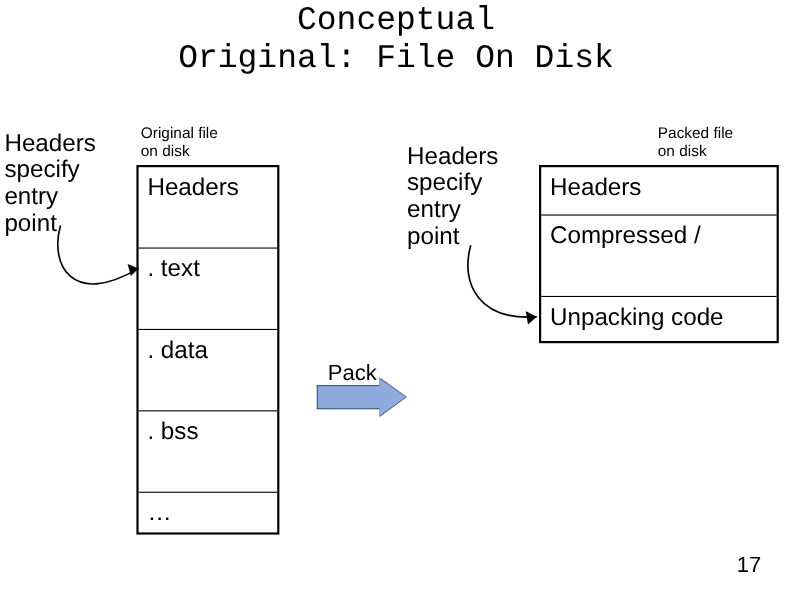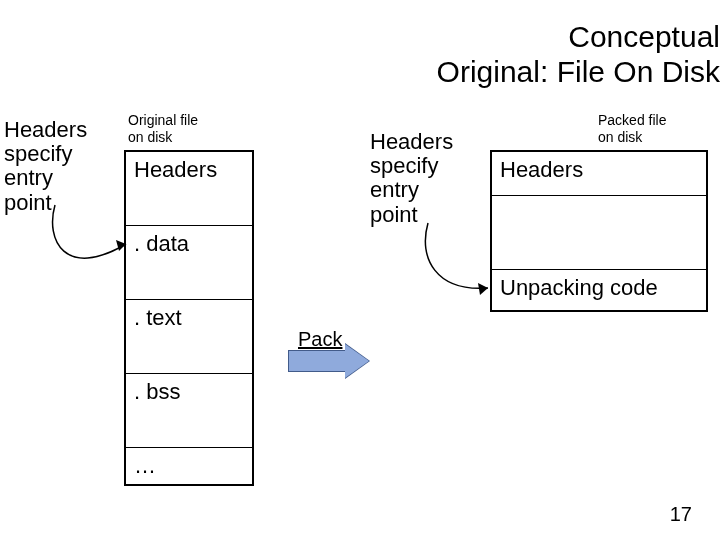--- a/index.html
+++ b/index.html
@@ -5,25 +5,26 @@
   * { box-sizing: border-box; margin: 0; padding: 0; }
   body {
     width: 720px;
     height: 540px;
     background: #fff;
     font-family: Arial, Helvetica, sans-serif;
     position: relative;
     overflow: hidden;
   }
   .title {
-    text-align: right;
+    text-align: center;
     font-size: 30px;
     font-weight: 400;
-    padding-top: 20px;
+    padding-top: 2px;
     line-height: 1.15;
+    font-family: Liberation Mono, monospace;
   }
   .label-small {
     font-size: 14px;
     line-height: 1.2;
   }
   .annot {
     font-size: 22px;
     line-height: 1.1;
   }
   .file-box {
@@ -61,21 +62,21 @@
     border-left: 24px solid #8faadc;
   }
   #pack-arrow .head-outline {
     position: absolute; left: 57px; top: -1px; width: 0; height: 0;
     border-top: 18px solid transparent;
     border-bottom: 18px solid transparent;
     border-left: 25px solid #425b8a;
     z-index: -1;
   }
   #pack-label {
-    position: absolute; left: 298px; top: 328px; font-size: 20px; text-decoration: underline;
+    position: absolute; left: 298px; top: 328px; font-size: 20px;
   }
   #page-num {
     position: absolute; right: 28px; bottom: 14px; font-size: 20px;
   }
   
   .curve { position: absolute; overflow: visible; }
 </style>
 </head>
 <body>
 
@@ -91,22 +92,22 @@
   <span>point</span>
 </div>
 
 <div id="orig-caption" class="label-small">
   <span>Original file</span><br>
   <span>on disk</span>
 </div>
 
 <div id="orig-file" class="file-box">
   <div class="seg tall">Headers</div>
+  <div class="seg tall">. text</div>
   <div class="seg tall">. data</div>
-  <div class="seg tall">. text</div>
   <div class="seg tall">. bss</div>
   <div class="seg short">…</div>
 </div>
 
 <svg class="curve" style="left:40px; top:200px;" width="110" height="100">
   <path d="M15 5 C 5 40, 25 80, 86 44" stroke="#000" stroke-width="1.5" fill="none"></path>
   <polygon points="86,44 76,40 79,51" fill="#000"></polygon>
 </svg>
 
 <div id="right-annot" class="annot">
@@ -117,21 +118,21 @@
 </div>
 
 <div id="packed-caption" class="label-small">
   <span>Packed file</span><br>
   <span>on disk</span>
 </div>
 
 <div id="packed-file" class="file-box">
   <div class="seg" style="height:44px;">Headers</div>
   <div class="seg" style="height:74px;">
-    <br>
+    <span>Compressed /</span><br>
   </div>
   <div class="seg" style="height:40px;">Unpacking code</div>
 </div>
 
 <svg class="curve" style="left:418px; top:218px;" width="100" height="90">
   <path d="M10 5 C 0 40, 18 74, 70 70" stroke="#000" stroke-width="1.5" fill="none"></path>
   <polygon points="70,70 60,65 62,77" fill="#000"></polygon>
 </svg>
 
 <div id="pack-arrow">

